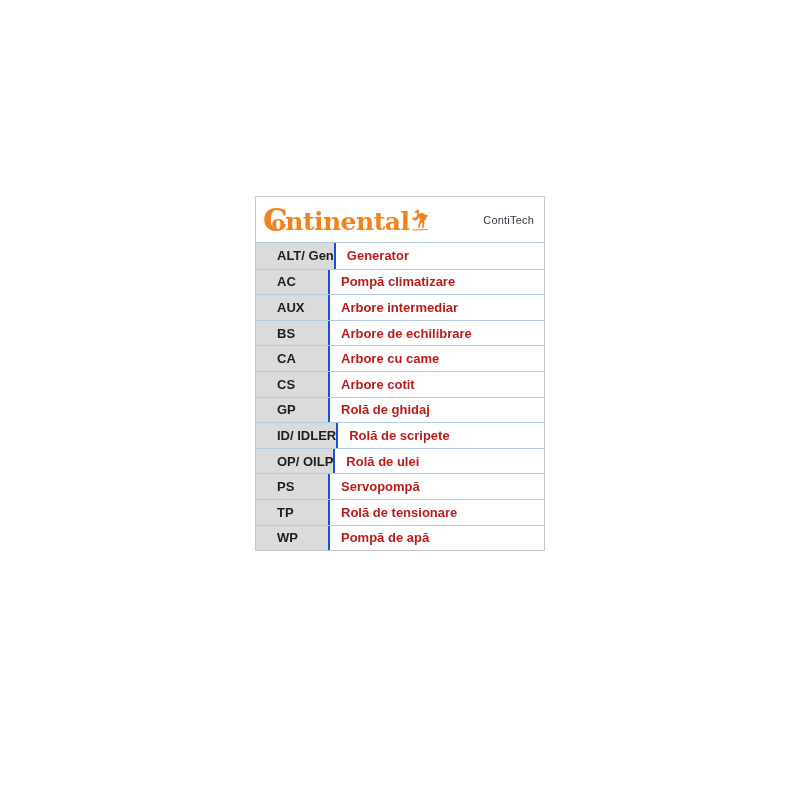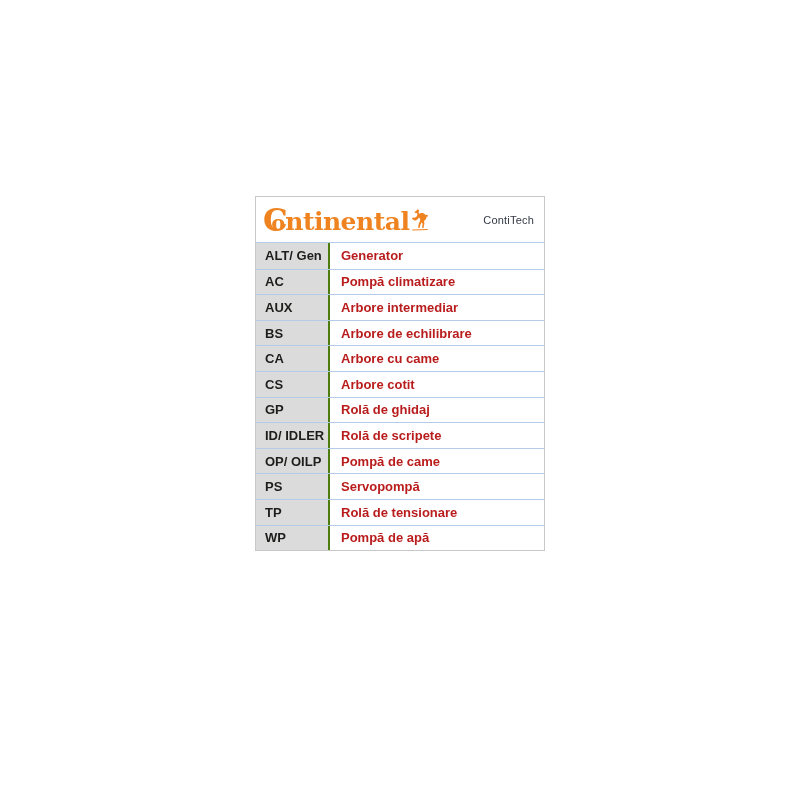--- a/index.html
+++ b/index.html
@@ -74,22 +74,22 @@
     height: 25.6px;
     box-sizing: border-box;
   }
   .row + .row {
     border-top: 1px solid #b3cce9;
   }
   .abbr-cell {
     flex: 0 0 74px;
     box-sizing: border-box;
     background: #dbdbdb;
-    border-right: 2px solid #4d7c0f;
-    padding-left: 9px;
+    border-right: 2px solid #1d4ed8;
+    padding-left: 21px;
     display: flex;
     align-items: center;
     font-weight: bold;
     font-size: 13px;
     color: #1d1d1b;
     white-space: nowrap;
   }
   .meaning-cell {
     flex: 1;
     padding-left: 11px;
@@ -151,21 +151,21 @@
     <div class="row">
       <div class="abbr-cell">GP</div>
       <div class="meaning-cell">Rolă de ghidaj</div>
     </div>
     <div class="row">
       <div class="abbr-cell">ID/ IDLER</div>
       <div class="meaning-cell">Rolă de scripete</div>
     </div>
     <div class="row">
       <div class="abbr-cell">OP/ OILP</div>
-      <div class="meaning-cell">Pompă de came</div>
+      <div class="meaning-cell">Rolă de ulei</div>
     </div>
     <div class="row">
       <div class="abbr-cell">PS</div>
       <div class="meaning-cell">Servopompă</div>
     </div>
     <div class="row">
       <div class="abbr-cell">TP</div>
       <div class="meaning-cell">Rolă de tensionare</div>
     </div>
     <div class="row">

